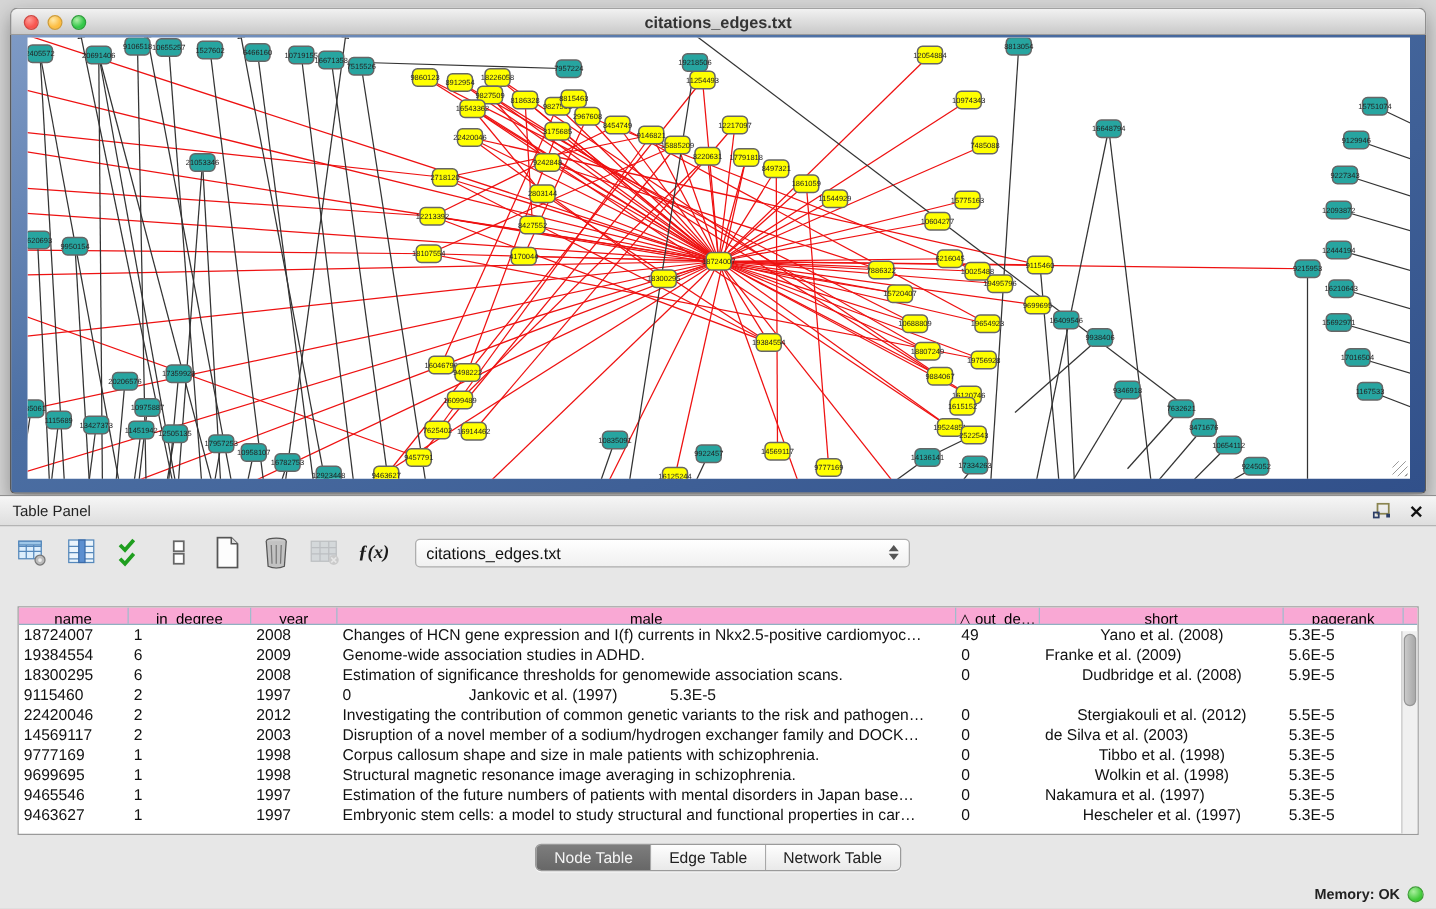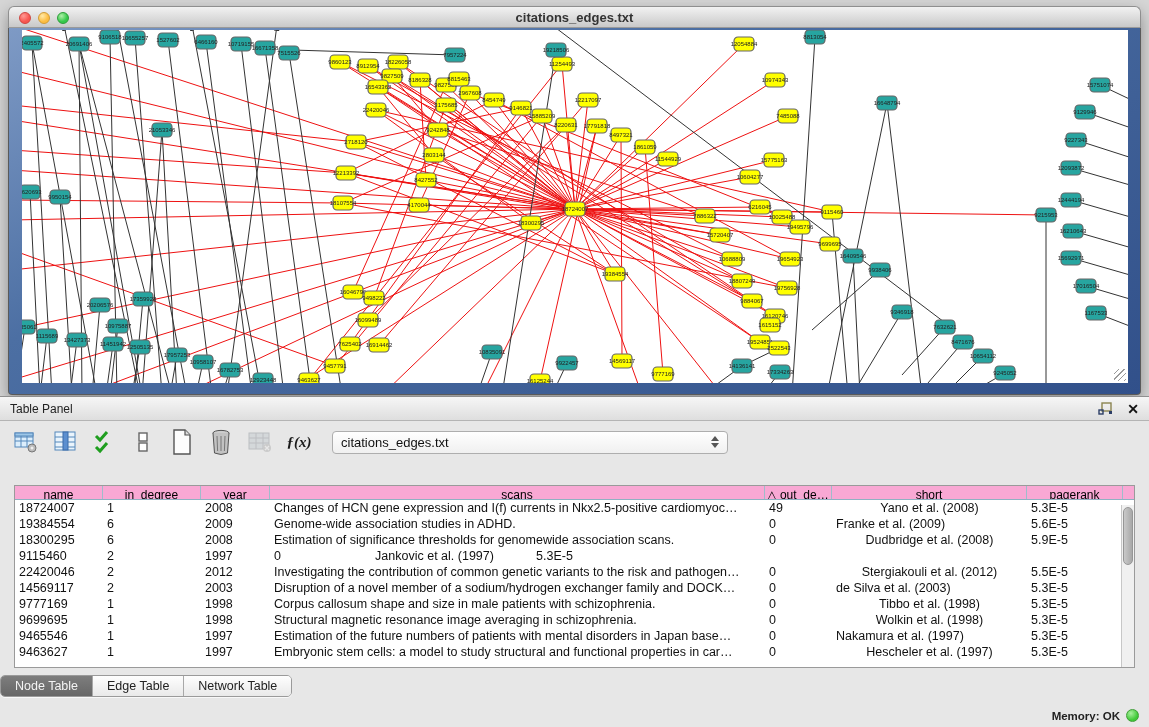--- a/index.html
+++ b/index.html
@@ -54,21 +54,21 @@
   .th { font-size:12px; color:#000; text-align:center; line-height:18px;
         border-right:1px solid #9fbccb; overflow:hidden; white-space:nowrap; }
   .trow { display:flex; height:16px; }
   .td { font-size:12.5px; color:#111; line-height:16px; padding:0 4px;
         overflow:hidden; white-space:nowrap; }
   .vscroll { position:absolute; right:0; top:19px; bottom:0; width:13px; background:#f0f0f0;
              border-left:1px solid #c7c7c7; }
   .vthumb { position:absolute; left:1px; top:2px; width:10px; height:58px; border-radius:5px;
             background:linear-gradient(90deg,#c9c9c9,#a8a8a8); border:1px solid #969696; }
 
-  .tabsrow { position:absolute; left:0; right:0; top:278px; display:flex; }
+  .tabsrow { position:absolute; left:0; right:0; top:278px; display:flex; justify-content:center; }
   .seg { display:flex; border:1px solid #9a9a9a; border-radius:5px; overflow:hidden;
          box-shadow:0 1px 0 rgba(255,255,255,.7); }
   .seg .tab { padding:0 14px; height:20px; line-height:20px; font-size:12.5px; color:#222;
               background:linear-gradient(#fefefe,#e9e9e9); border-right:1px solid #a8a8a8; }
   .seg .tab:last-child { border-right:none; }
   .seg .tab.sel { background:linear-gradient(#7d7d7d,#676767); color:#f4f4f4; }
 
   .status { position:absolute; right:10px; bottom:5px; display:flex; align-items:center; gap:6px;
             font-size:11.5px; color:#222;font-weight:bold; }
   .dot { width:13px; height:13px; border-radius:50%;
@@ -783,21 +783,21 @@
           <i class="dn"></i>
         </span>
     </div>
   </div>
 
   <div class="twrap">
     <div class="thead" id="thead">
         <div class="th" style="width: 88px;">name</div>
         <div class="th" style="width: 98px;">in_degree</div>
         <div class="th" style="width: 69px;">year</div>
-        <div class="th" style="width: 495px;">scans</div>
+        <div class="th" style="width: 495px;">male</div>
         <div class="th" style="width: 67px;">△ out_de…</div>
         <div class="th" style="width: 195px;">short</div>
         <div class="th" style="width: 96px;">pagerank</div>
       </div>
     <div id="tbody">
         <div class="trow">
           <div class="td" style="width: 88px;">18724007</div>
           <div class="td" style="width: 98px;">1</div>
           <div class="td" style="width: 69px;">2008</div>
           <div class="td" style="width: 495px;">Changes of HCN gene expression and I(f) currents in Nkx2.5-positive cardiomyoc…</div>

